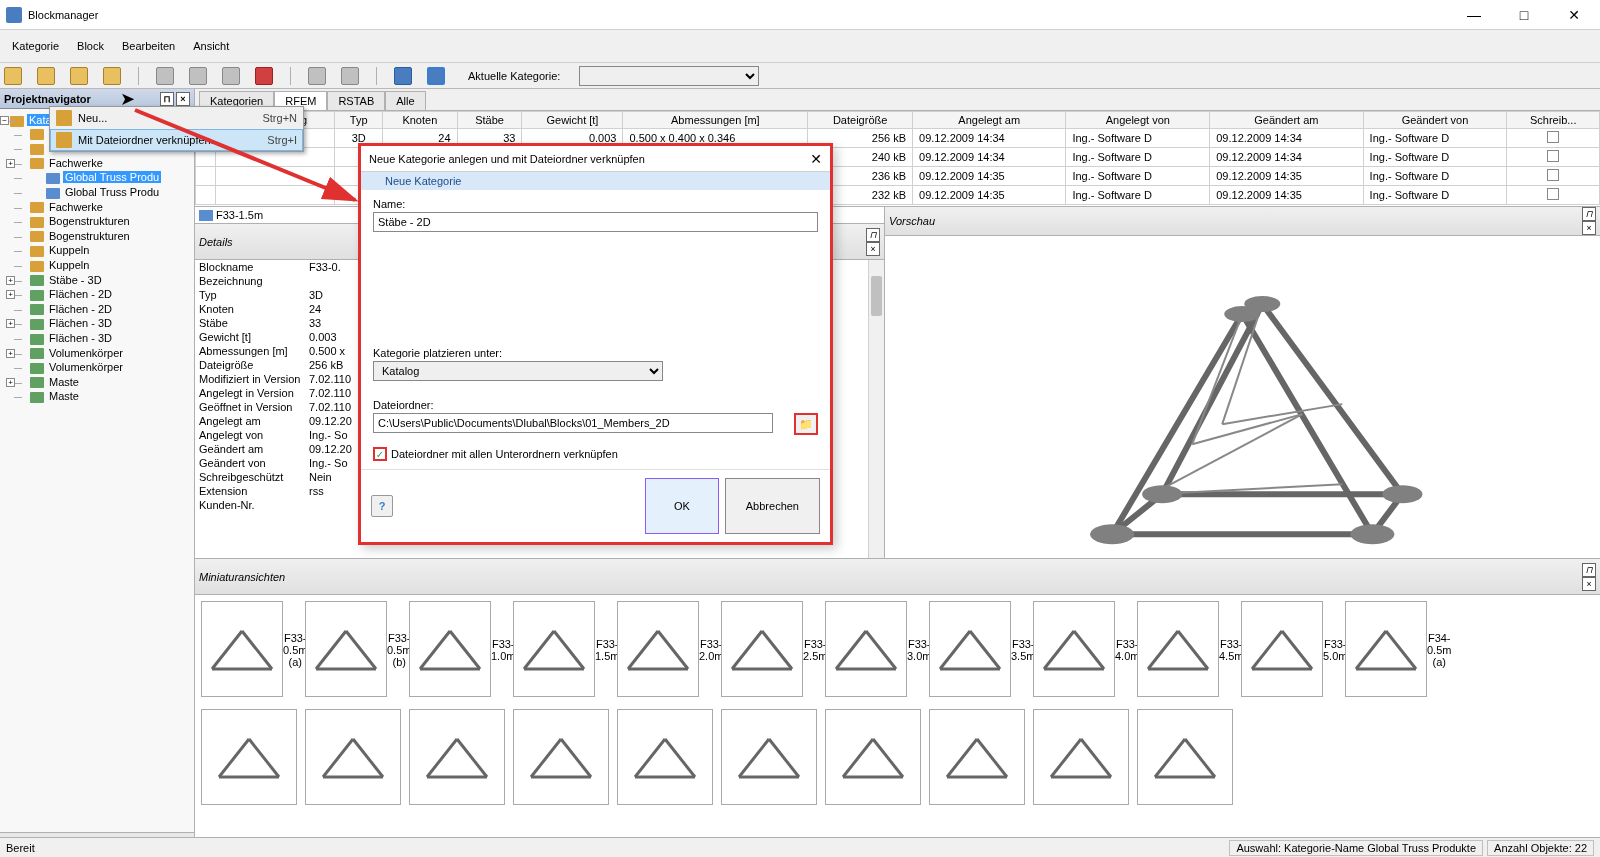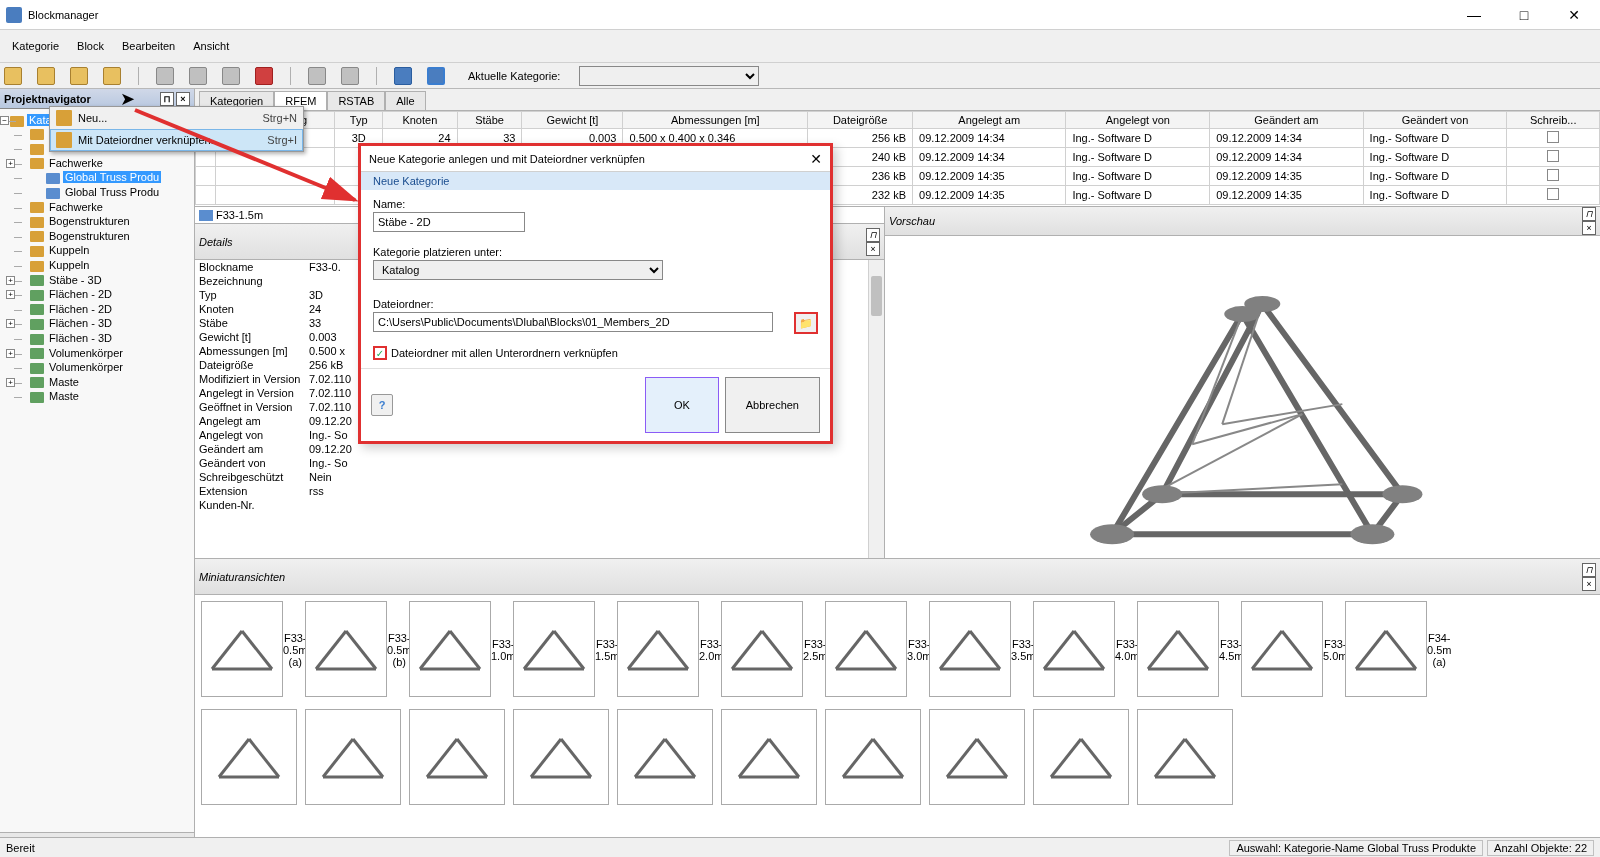--- a/index.html
+++ b/index.html
@@ -79,23 +79,23 @@
 .thumb .tlabel { margin-top: 2px; text-align: center; }
 
 .statusbar { height: 20px; background: #f0f0f0; border-top: 1px solid #b0b0b0; display: flex; align-items: center; justify-content: space-between; padding: 0 6px; position: absolute; bottom: 0; left: 0; right: 0; }
 .statusbar .right { display: flex; gap: 4px; }
 .statusbox { border: 1px solid #c0c0c0; padding: 1px 6px; }
 
 
 .dialog { position: absolute; left: 358px; top: 143px; width: 475px; background: #fff; border: 3px solid #e03030; z-index: 100; box-shadow: 4px 4px 10px rgba(0,0,0,0.2); }
 .dialog .dlg-title { height: 26px; background: #fff; border-bottom: 1px solid #d0d0d0; display: flex; align-items: center; justify-content: space-between; padding: 0 8px; }
 .dialog .dlg-close { font-size: 14px; }
-.dialog .dlg-section { background: #d8e8f8; padding: 3px 12px; color: #1a4d8f; }
+.dialog .dlg-section { background: #d8e8f8; padding: 3px 24px; color: #1a4d8f; }
 .dialog .dlg-body { padding: 8px 12px; position: relative; }
-.dialog .row { display: flex; gap: 10px; margin-bottom: 6px; }
+.dialog .row { display: flex; gap: 10px; margin-bottom: 6px; flex-direction: column; }
 .dialog .col { flex: 1; display: flex; flex-direction: column; }
 .dialog label { margin-bottom: 2px; }
 .dialog input[type=text], .dialog select { border: 1px solid #888; padding: 2px 4px; height: 20px; }
 .dialog .folder-row { display: flex; gap: 21px; }
 .dialog .folder-row input { flex: 1; }
 .dialog .browse { width: 24px; height: 22px; border: 2px solid #e03030; background: #f0f0f0; display: flex; align-items: center; justify-content: center; }
 .dialog .chkrow { display: flex; align-items: center; gap: 4px; margin-top: 12px; }
 .dialog .chkrow .cbox { width: 14px; height: 14px; border: 2px solid #e03030; background: #fff; display: flex; align-items: center; justify-content: center; font-size: 10px; color: #2a5; }
 .dialog .dlg-buttons { display: flex; justify-content: space-between; padding: 8px 10px; border-top: 1px solid #e0e0e0; align-items: center; }
 .dialog .dlg-buttons .right { display: flex; gap: 6px; }

